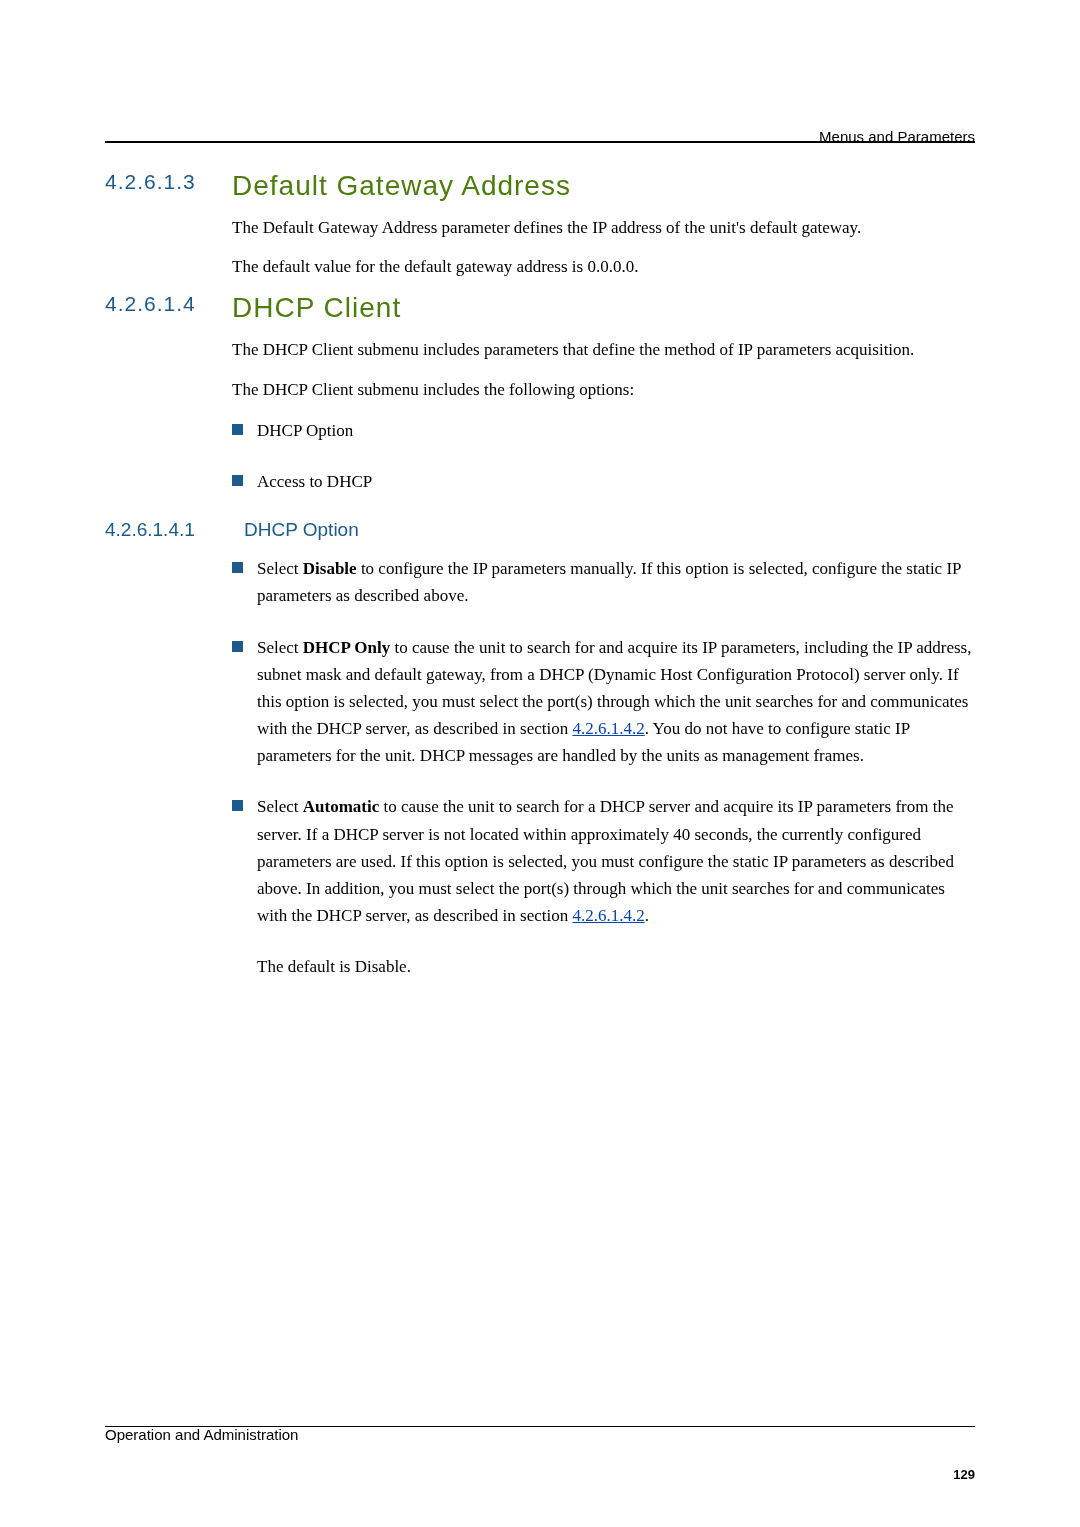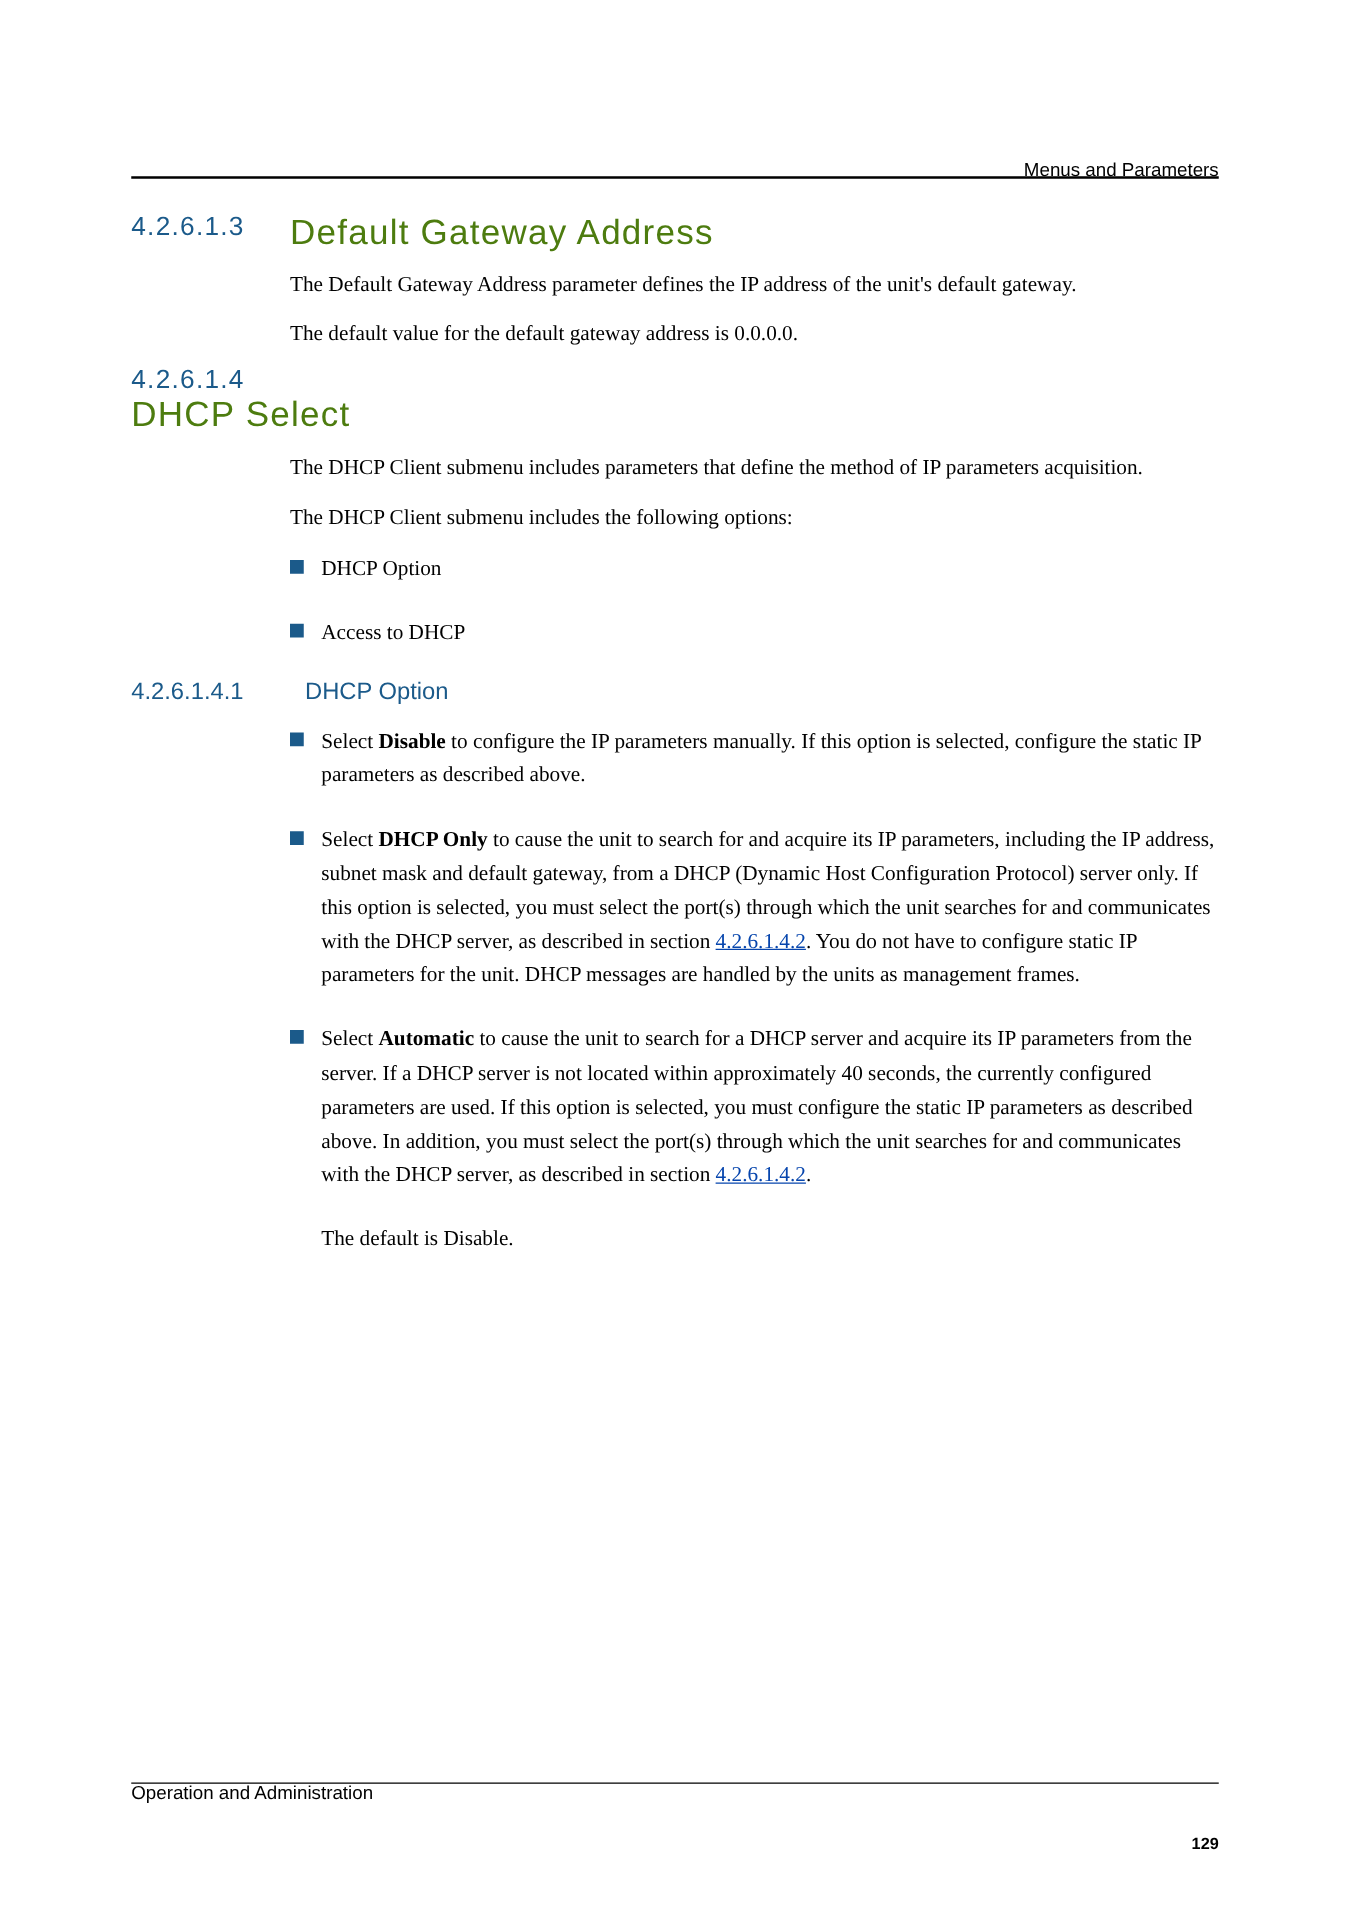--- a/index.html
+++ b/index.html
@@ -145,23 +145,23 @@
 <div class="content">
 
   <div class="section">
     <div class="section-num">4.2.6.1.3</div>
     <div class="section-title">Default Gateway Address</div>
   </div>
 
   <div class="para">The Default Gateway Address parameter defines the IP address of the unit's default gateway.</div>
   <div class="para">The default value for the default gateway address is 0.0.0.0.</div>
 
-  <div class="section" style="margin-top:10px;flex-direction:column;">
+  <div class="section" style="margin-top:10px;">
     <div class="section-num">4.2.6.1.4</div>
-    <div class="section-title">DHCP Select</div>
+    <div class="section-title">DHCP Client</div>
   </div>
 
   <div class="para">The DHCP Client submenu includes parameters that define the method of IP parameters acquisition.</div>
   <div class="para">The DHCP Client submenu includes the following options:</div>
 
   <div class="list">
     <div class="list-item">
       <div class="bullet"></div>
       <div class="list-item-text">DHCP Option</div>
     </div>

